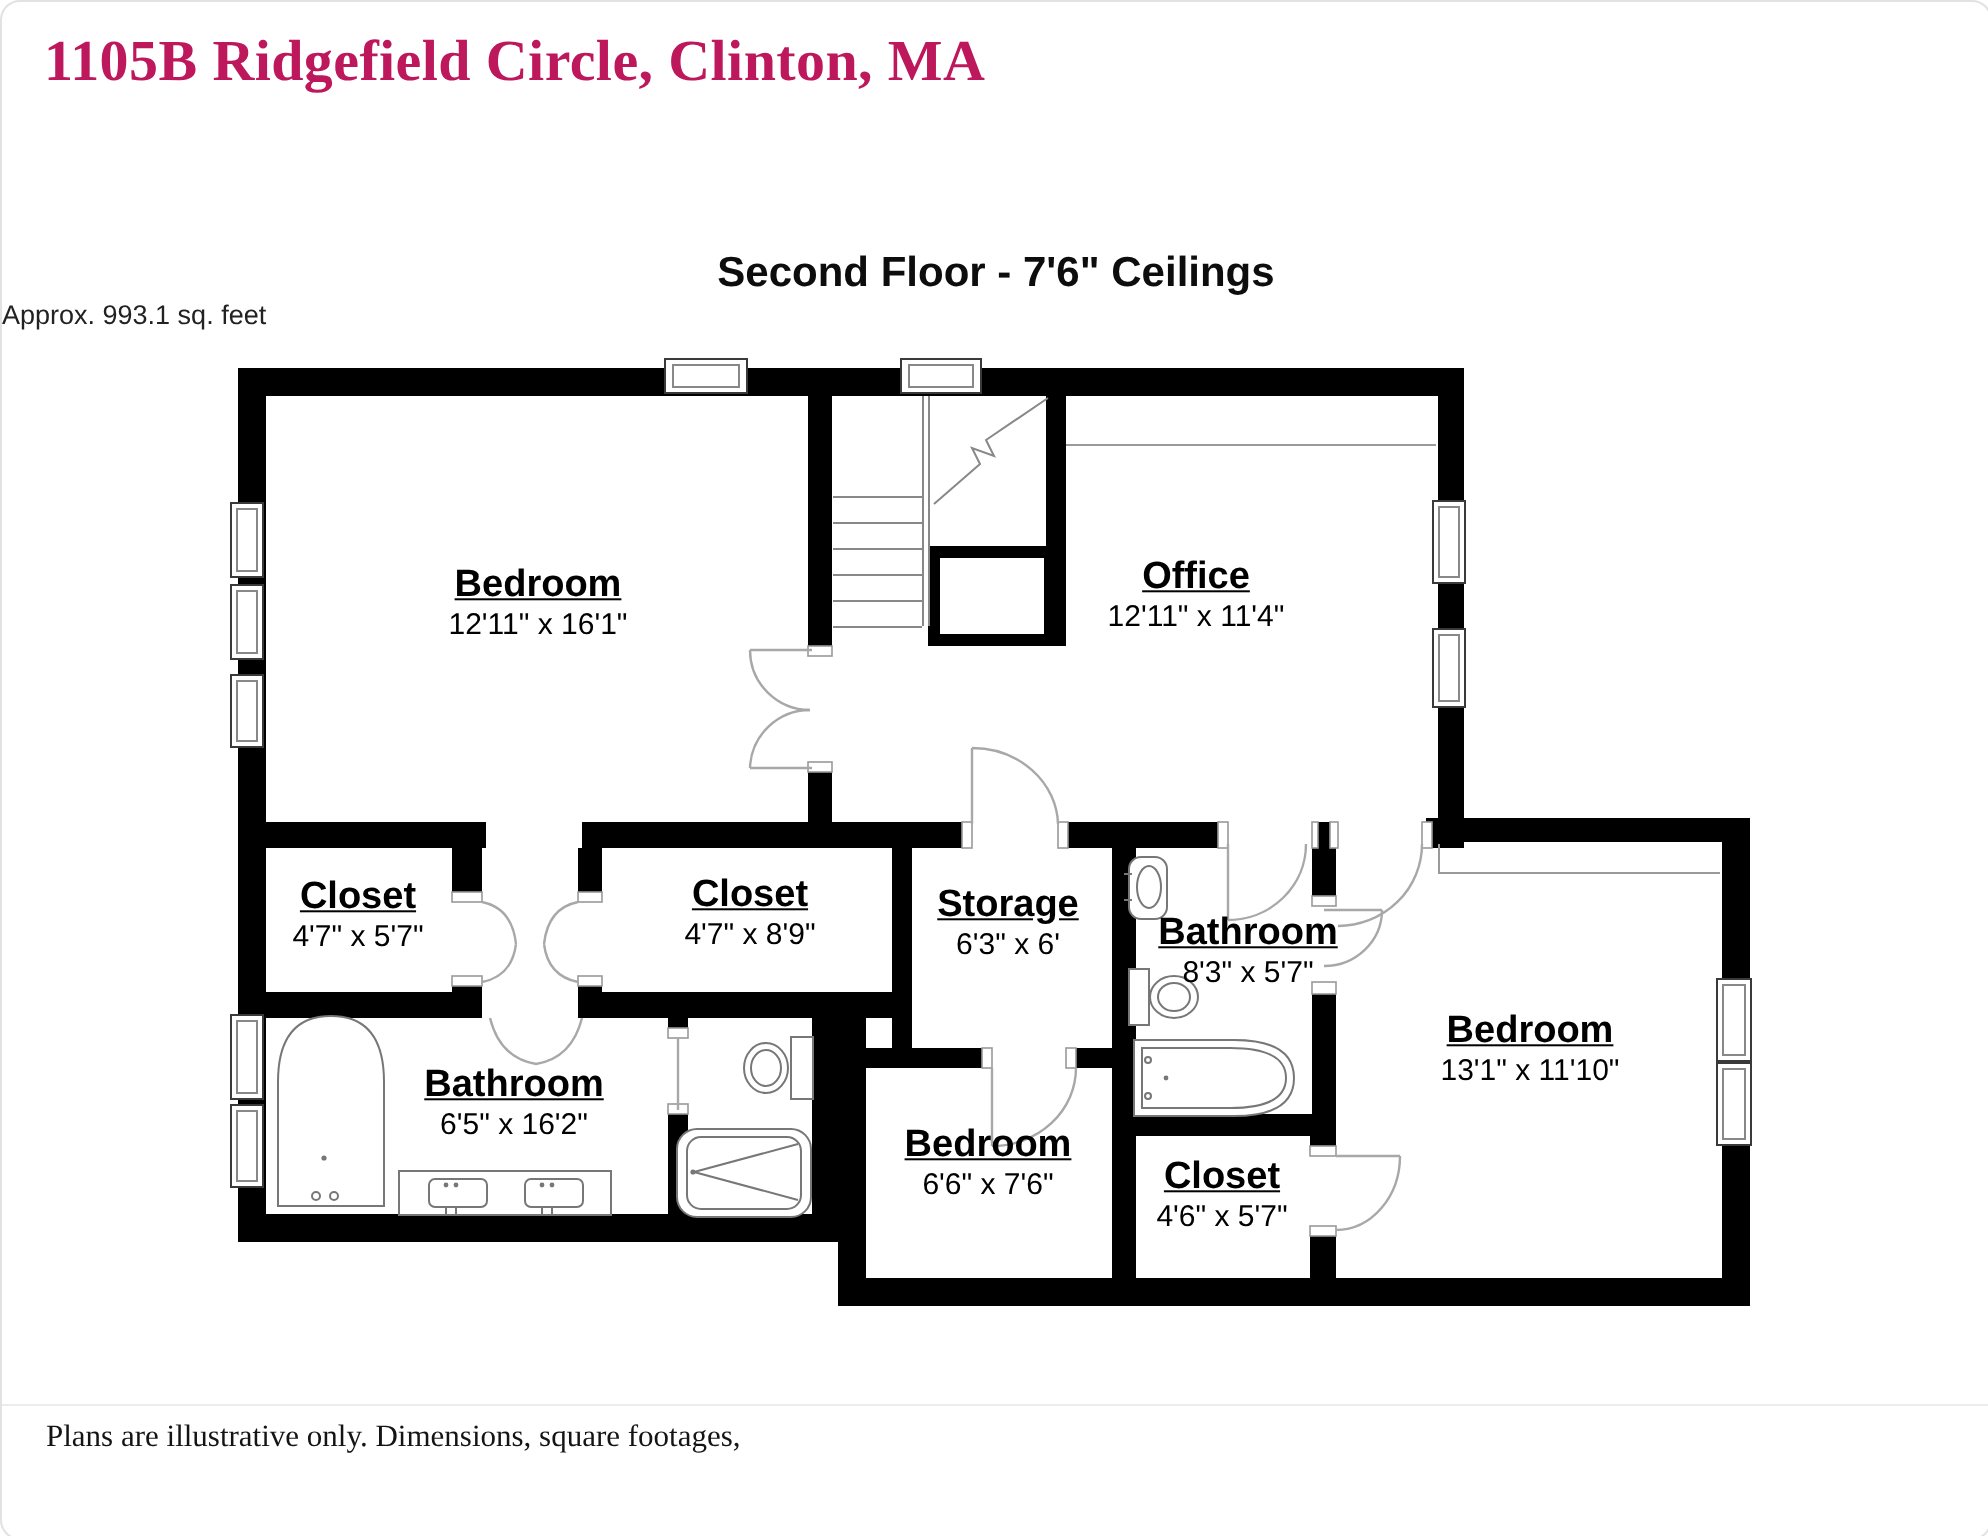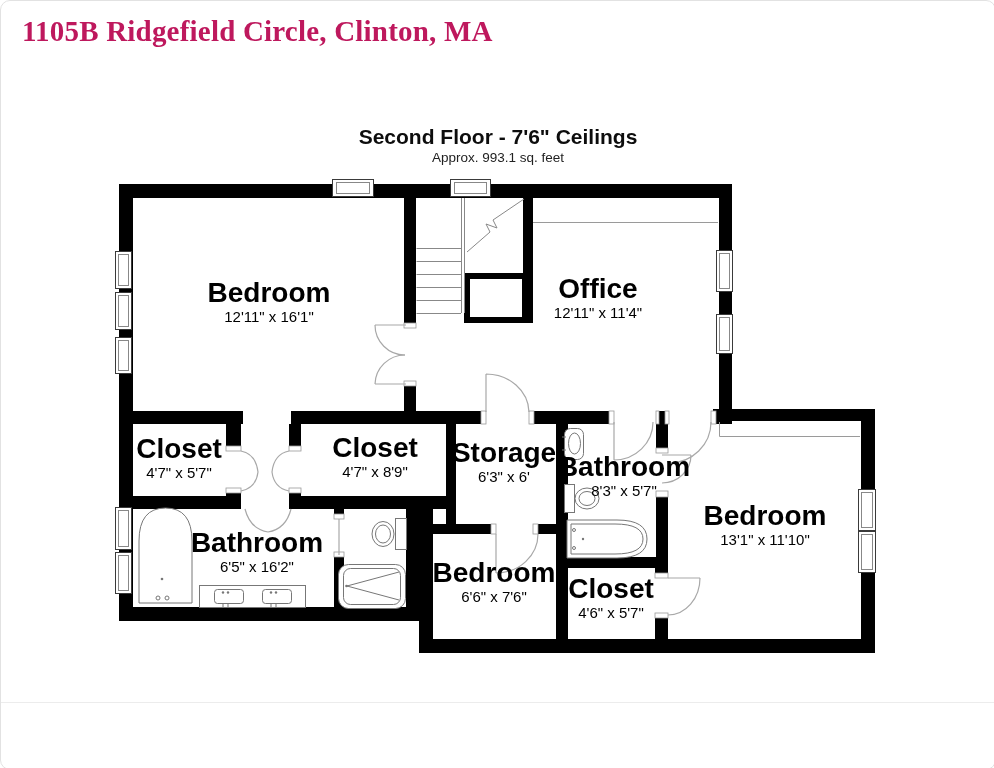--- a/index.html
+++ b/index.html
@@ -11,29 +11,29 @@
   .address{
     position:absolute;left:21px;top:14px;
     font-family:"Liberation Serif", serif;font-weight:700;
     font-size:29px;color:#be185d;letter-spacing:.2px;white-space:nowrap;
   }
   .floor-title{
     position:absolute;left:0;right:0;top:124px;text-align:center;
     font-weight:700;font-size:21px;color:#0d0d0d;
   }
   .floor-area{
-    position:absolute;left:0;right:0;top:149px;text-align:center;
+    position:absolute;left:0;right:0;top:149px;
     font-size:13.5px;color:#222;
   }
   .plan-svg{position:absolute;left:0;top:0;}
   .room-label{
     position:absolute;transform:translate(-50%,-50%);
     text-align:center;color:#000;white-space:nowrap;line-height:1.08;
   }
-  .room-name{font-weight:700;font-size:28px;}
+  .room-name{font-weight:700;font-size:19px;text-decoration:underline;}
   .room-dims{font-size:15px;margin-top:1px;}
   .divider{position:absolute;left:0;right:0;top:701px;height:1px;background:#ececec;}
   .disclaimer{
     position:absolute;left:22px;top:707px;
     font-family:"Liberation Serif", serif;font-size:15.5px;
     color:#141414;line-height:21px;
   }
 </style>
 </head>
 <body>
@@ -236,15 +236,16 @@
     <div class="room-name">Bedroom</div>
     <div class="room-dims">6'6" x 7'6"</div>
   </div>
   <div class="room-label" style="left:610px;top:597px">
     <div class="room-name">Closet</div>
     <div class="room-dims">4'6" x 5'7"</div>
   </div>
 
   <div class="divider"></div>
   <div class="disclaimer">
+    <div>Plans are illustrative only. Dimensions, square footages,</div>
   </div>
 
 </div>
 
 </body></html>

